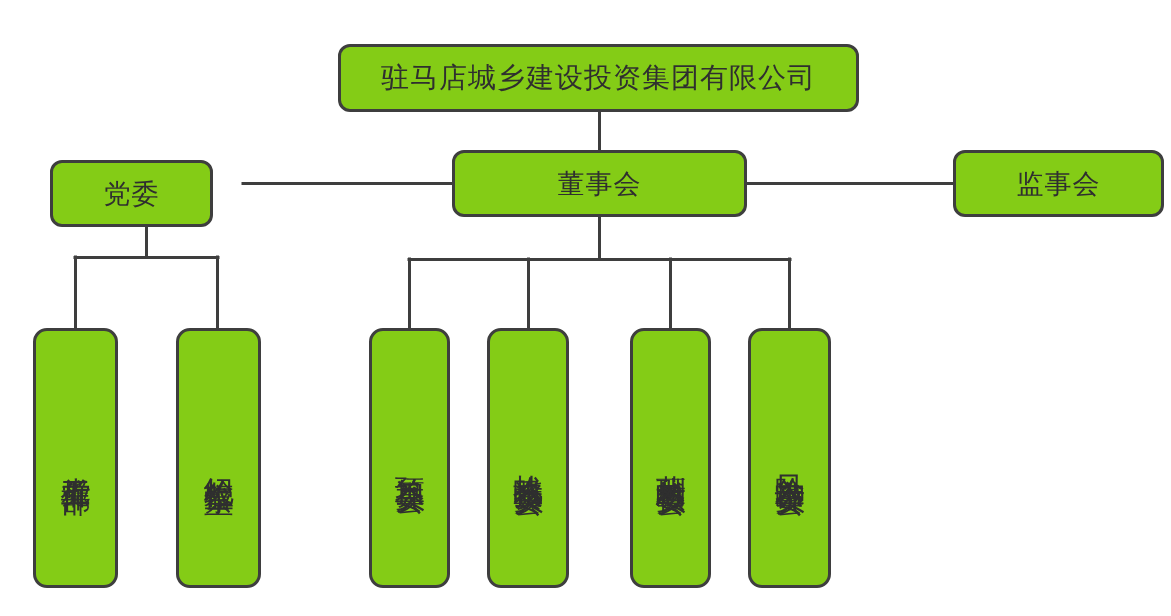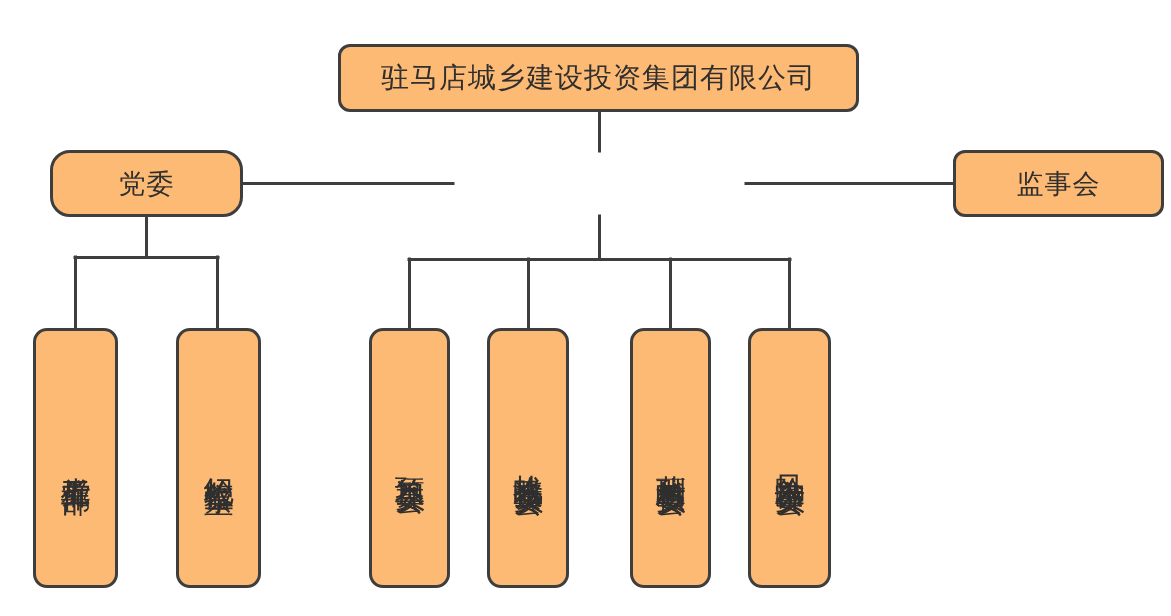--- a/index.html
+++ b/index.html
@@ -20,21 +20,21 @@
   #connector-layer {
     position: absolute;
     left: 0;
     top: 0;
     width: 1171px;
     height: 616px;
   }
   .node {
     position: absolute;
     box-sizing: border-box;
-    background: #fdba74;
+    background: #84cc16;
     border: 3px solid #3e3e3e;
     display: flex;
     align-items: center;
     justify-content: center;
     color: #2f2f2f;
     z-index: 2;
   }
   .node.horizontal {
     border-radius: 12px;
   }
@@ -85,24 +85,27 @@
       <line x1="528.5" y1="259" x2="528.5" y2="329"></line>
       <line x1="670.5" y1="259" x2="670.5" y2="329"></line>
       <line x1="789.5" y1="259" x2="789.5" y2="329"></line>
     </g>
   </svg>
 
   <div class="node horizontal root" style="left:338px; top:44px; width:521px; height:68px;">
     <span class="node-label">驻马店城乡建设投资集团有限公司</span>
   </div>
 
-  <div class="node horizontal" style="left:50px; top:150px; width:193px; height:67px;border-radius:20px;">
+  <div class="node horizontal" style="left:50px; top:160px; width:163px; height:67px;">
     <span class="node-label">党委</span>
   </div>
 
+  <div class="node horizontal" style="left:452px; top:150px; width:295px; height:67px;">
+    <span class="node-label">董事会</span>
+  </div>
 
   <div class="node horizontal" style="left:953px; top:150px; width:211px; height:67px;">
     <span class="node-label">监事会</span>
   </div>
 
   <div class="node vertical" style="left:33px; top:328px; width:85px; height:260px;">
     <span class="node-label">党群工作部</span>
   </div>
 
   <div class="node vertical" style="left:176px; top:328px; width:85px; height:260px;">

